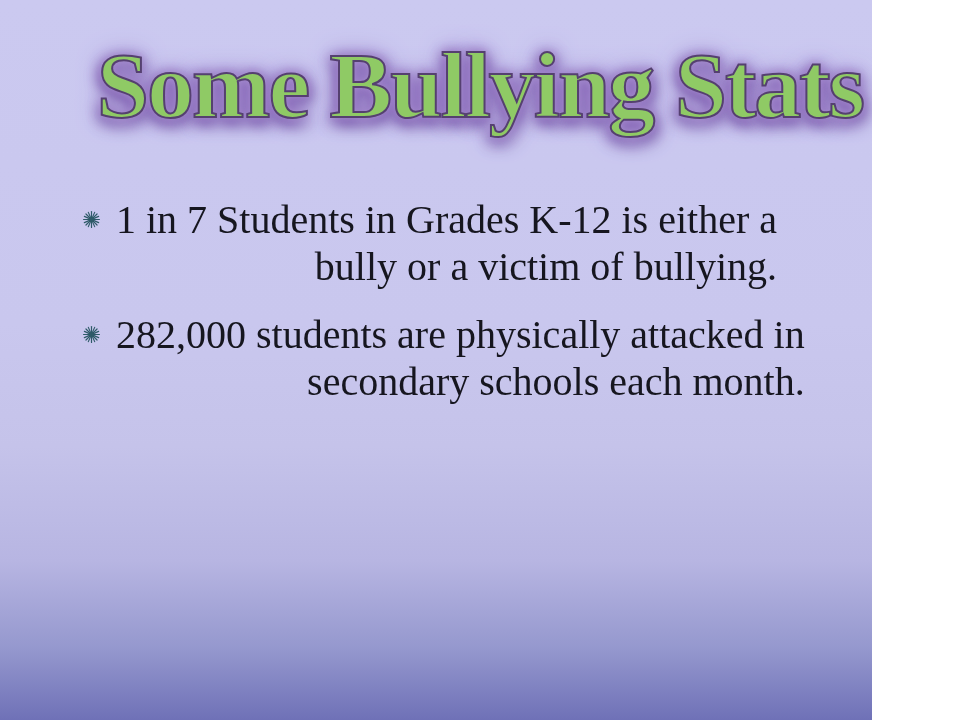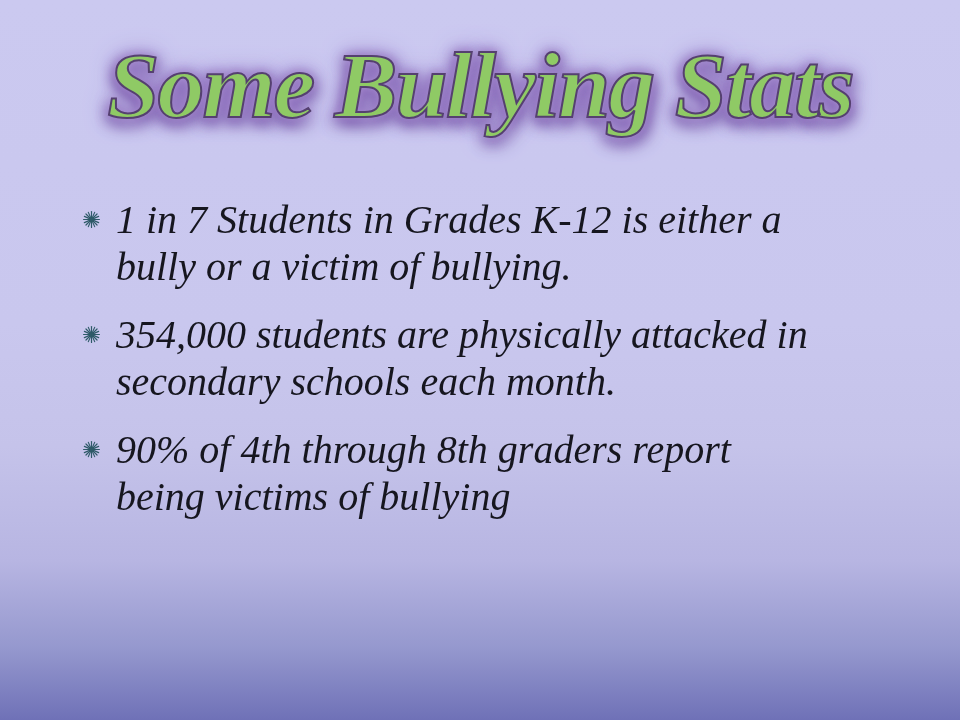--- a/index.html
+++ b/index.html
@@ -7,31 +7,30 @@
     padding: 0;
   }
   body {
     width: 960px;
     height: 720px;
     overflow: hidden;
     font-family: "Liberation Serif", serif;
   }
   .slide {
     position: relative;
-    width: 960px;
+    width: 872px;
     height: 720px;
     background: linear-gradient(180deg,
       #cbc9f0 0%,
       #c9c7ee 45%,
       #c5c3ea 62%,
       #b7b5e2 78%,
       #9598ce 90%,
       #6f71b7 100%);
     overflow: hidden;
-    font-style: italic;
   }
   .title {
     position: absolute;
     top: 34px;
     left: 0;
     width: 960px;
     text-align: center;
     font-family: "Liberation Serif", serif;
     font-weight: bold;
     font-size: 94px;
@@ -52,20 +51,21 @@
     top: 196px;
     width: 822px;
     list-style: none;
     margin: 0;
     padding: 0;
   }
   .bullet-item {
     display: flex;
     align-items: flex-start;
     margin-bottom: 20px;
+    text-align: right;
   }
   .bullet-marker {
     flex: 0 0 auto;
     width: 19px;
     height: 19px;
     margin-top: 14px;
     margin-right: 15px;
   }
   .bullet-text {
     font-family: "Liberation Serif", serif;
@@ -109,37 +109,20 @@
           <line x1="2" y1="12" x2="22" y2="12"></line>
           <line x1="5" y1="5" x2="19" y2="19"></line>
           <line x1="19" y1="5" x2="5" y2="19"></line>
           <line x1="8" y1="3" x2="16" y2="21"></line>
           <line x1="16" y1="3" x2="8" y2="21"></line>
           <line x1="3" y1="8" x2="21" y2="16"></line>
           <line x1="3" y1="16" x2="21" y2="8"></line>
         </g>
         <circle cx="12" cy="12" r="3" fill="#2e5a68"></circle>
       </svg>
-      <span class="bullet-text">354,000 students are physically attacked in
+      <span class="bullet-text">282,000 students are physically attacked in
 secondary schools each month.</span>
     </li>
 
-    <li class="bullet-item">
-      <svg class="bullet-marker" viewBox="0 0 24 24" aria-hidden="true">
-        <g stroke="#2e5a68" stroke-width="1.5" stroke-linecap="round">
-          <line x1="12" y1="2" x2="12" y2="22"></line>
-          <line x1="2" y1="12" x2="22" y2="12"></line>
-          <line x1="5" y1="5" x2="19" y2="19"></line>
-          <line x1="19" y1="5" x2="5" y2="19"></line>
-          <line x1="8" y1="3" x2="16" y2="21"></line>
-          <line x1="16" y1="3" x2="8" y2="21"></line>
-          <line x1="3" y1="8" x2="21" y2="16"></line>
-          <line x1="3" y1="16" x2="21" y2="8"></line>
-        </g>
-        <circle cx="12" cy="12" r="3" fill="#2e5a68"></circle>
-      </svg>
-      <span class="bullet-text">90% of 4th through 8th graders report
-being victims of bullying</span>
-    </li>
 
 
   </ul>
 </div>
 
 </body></html>

